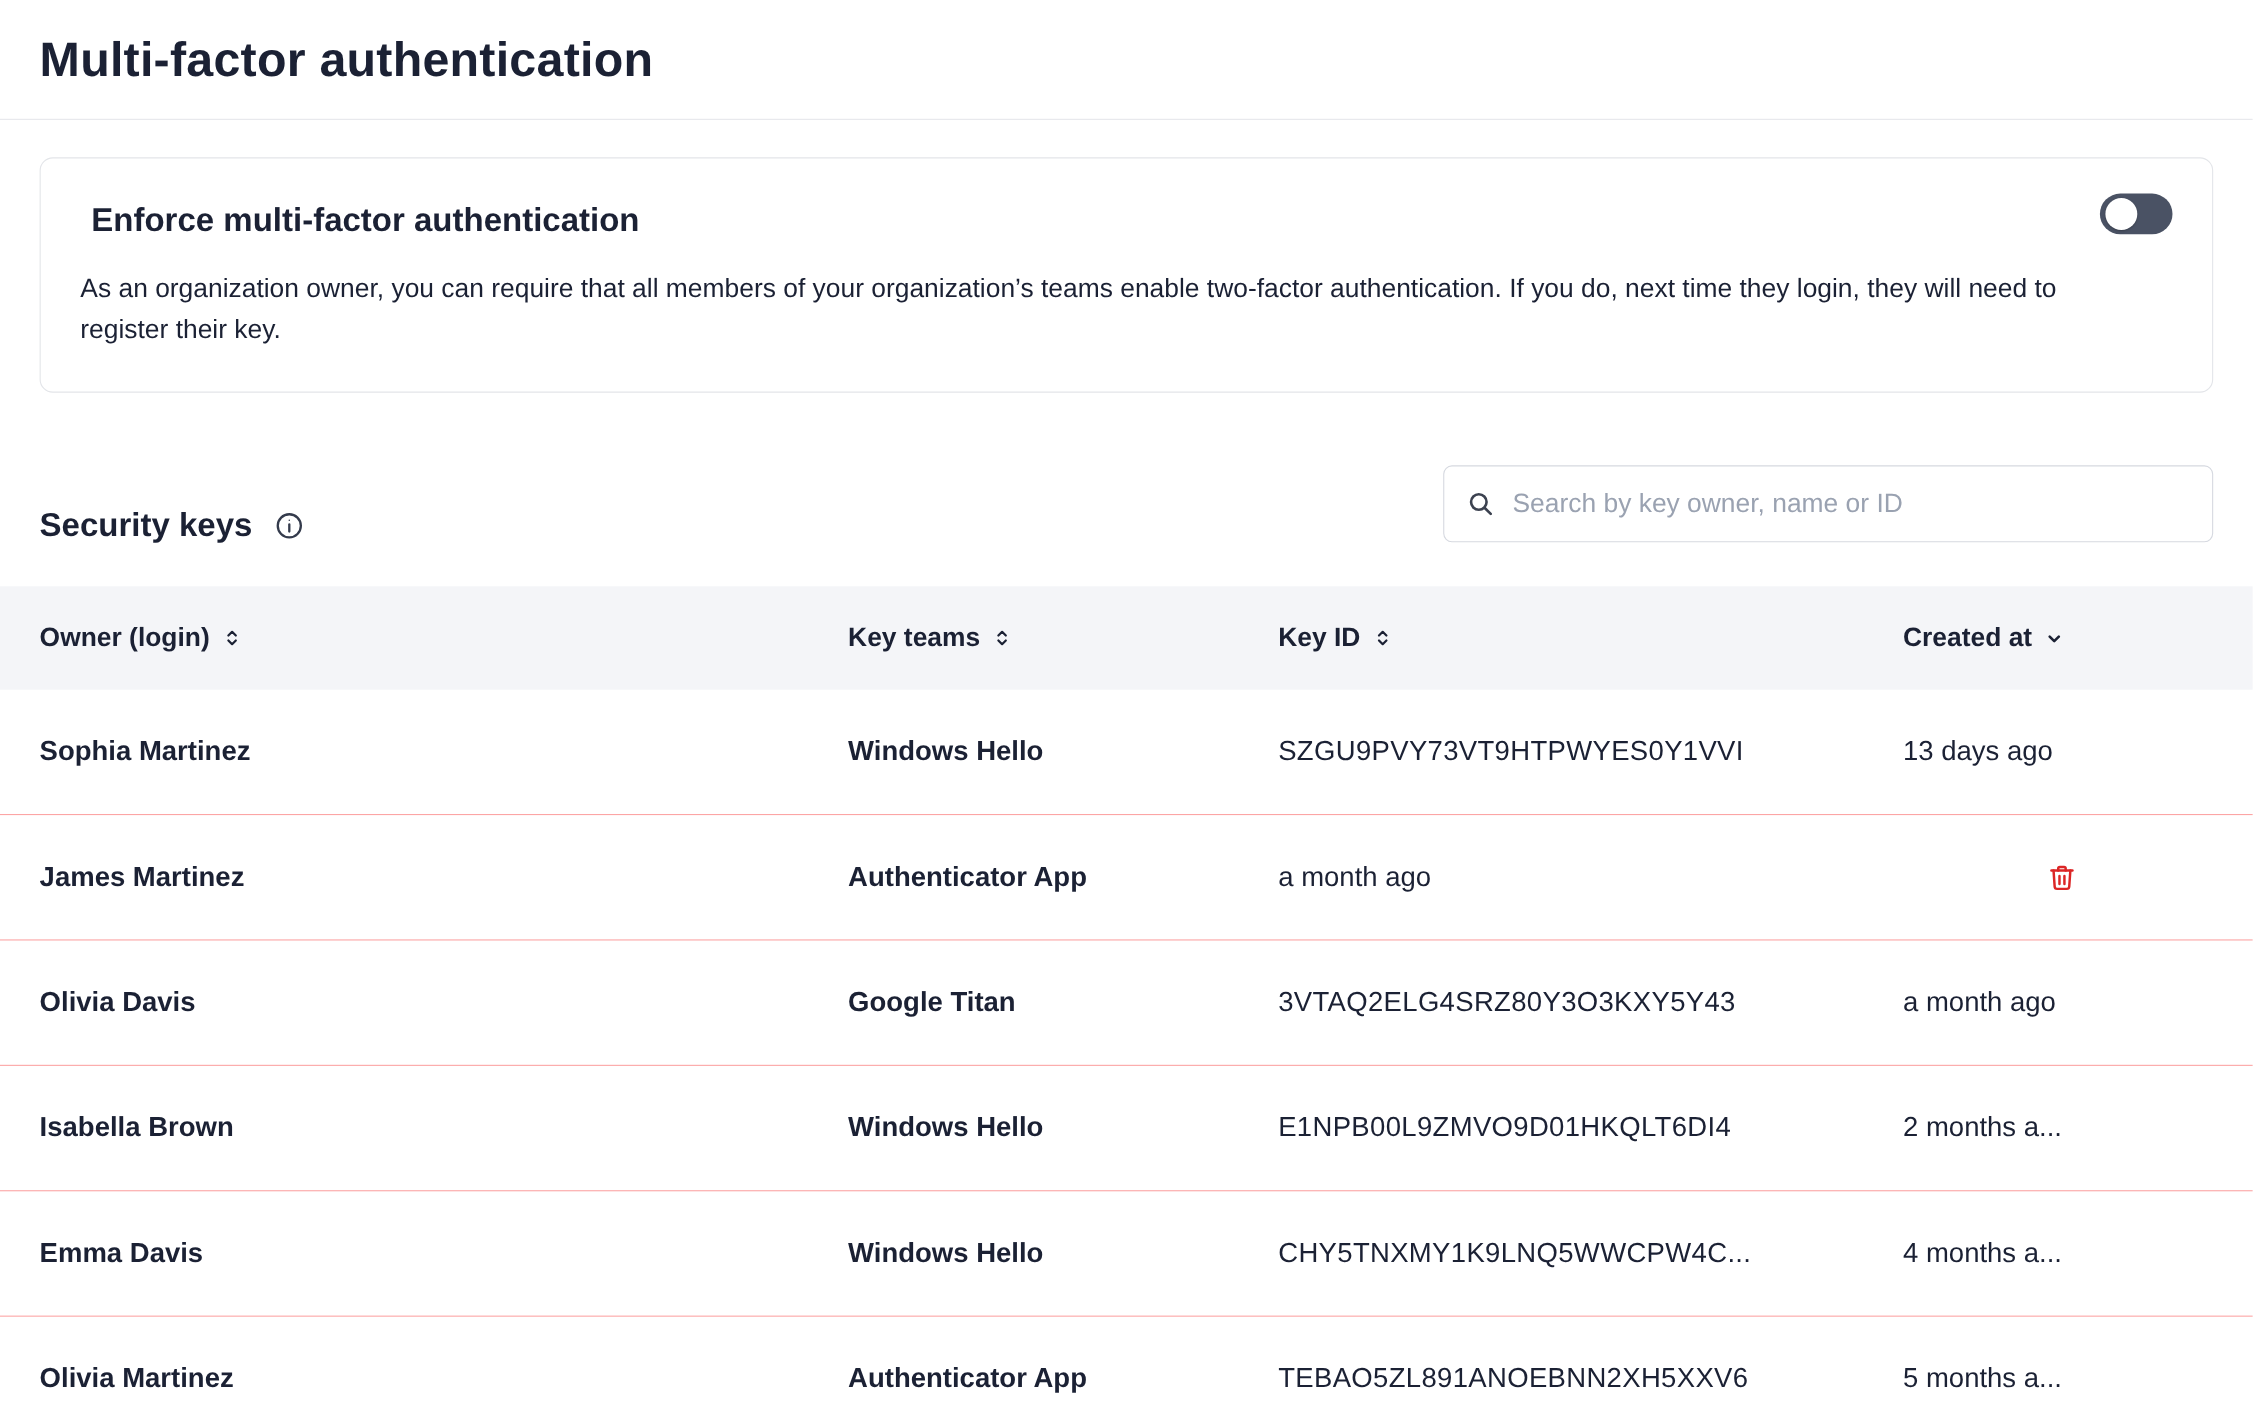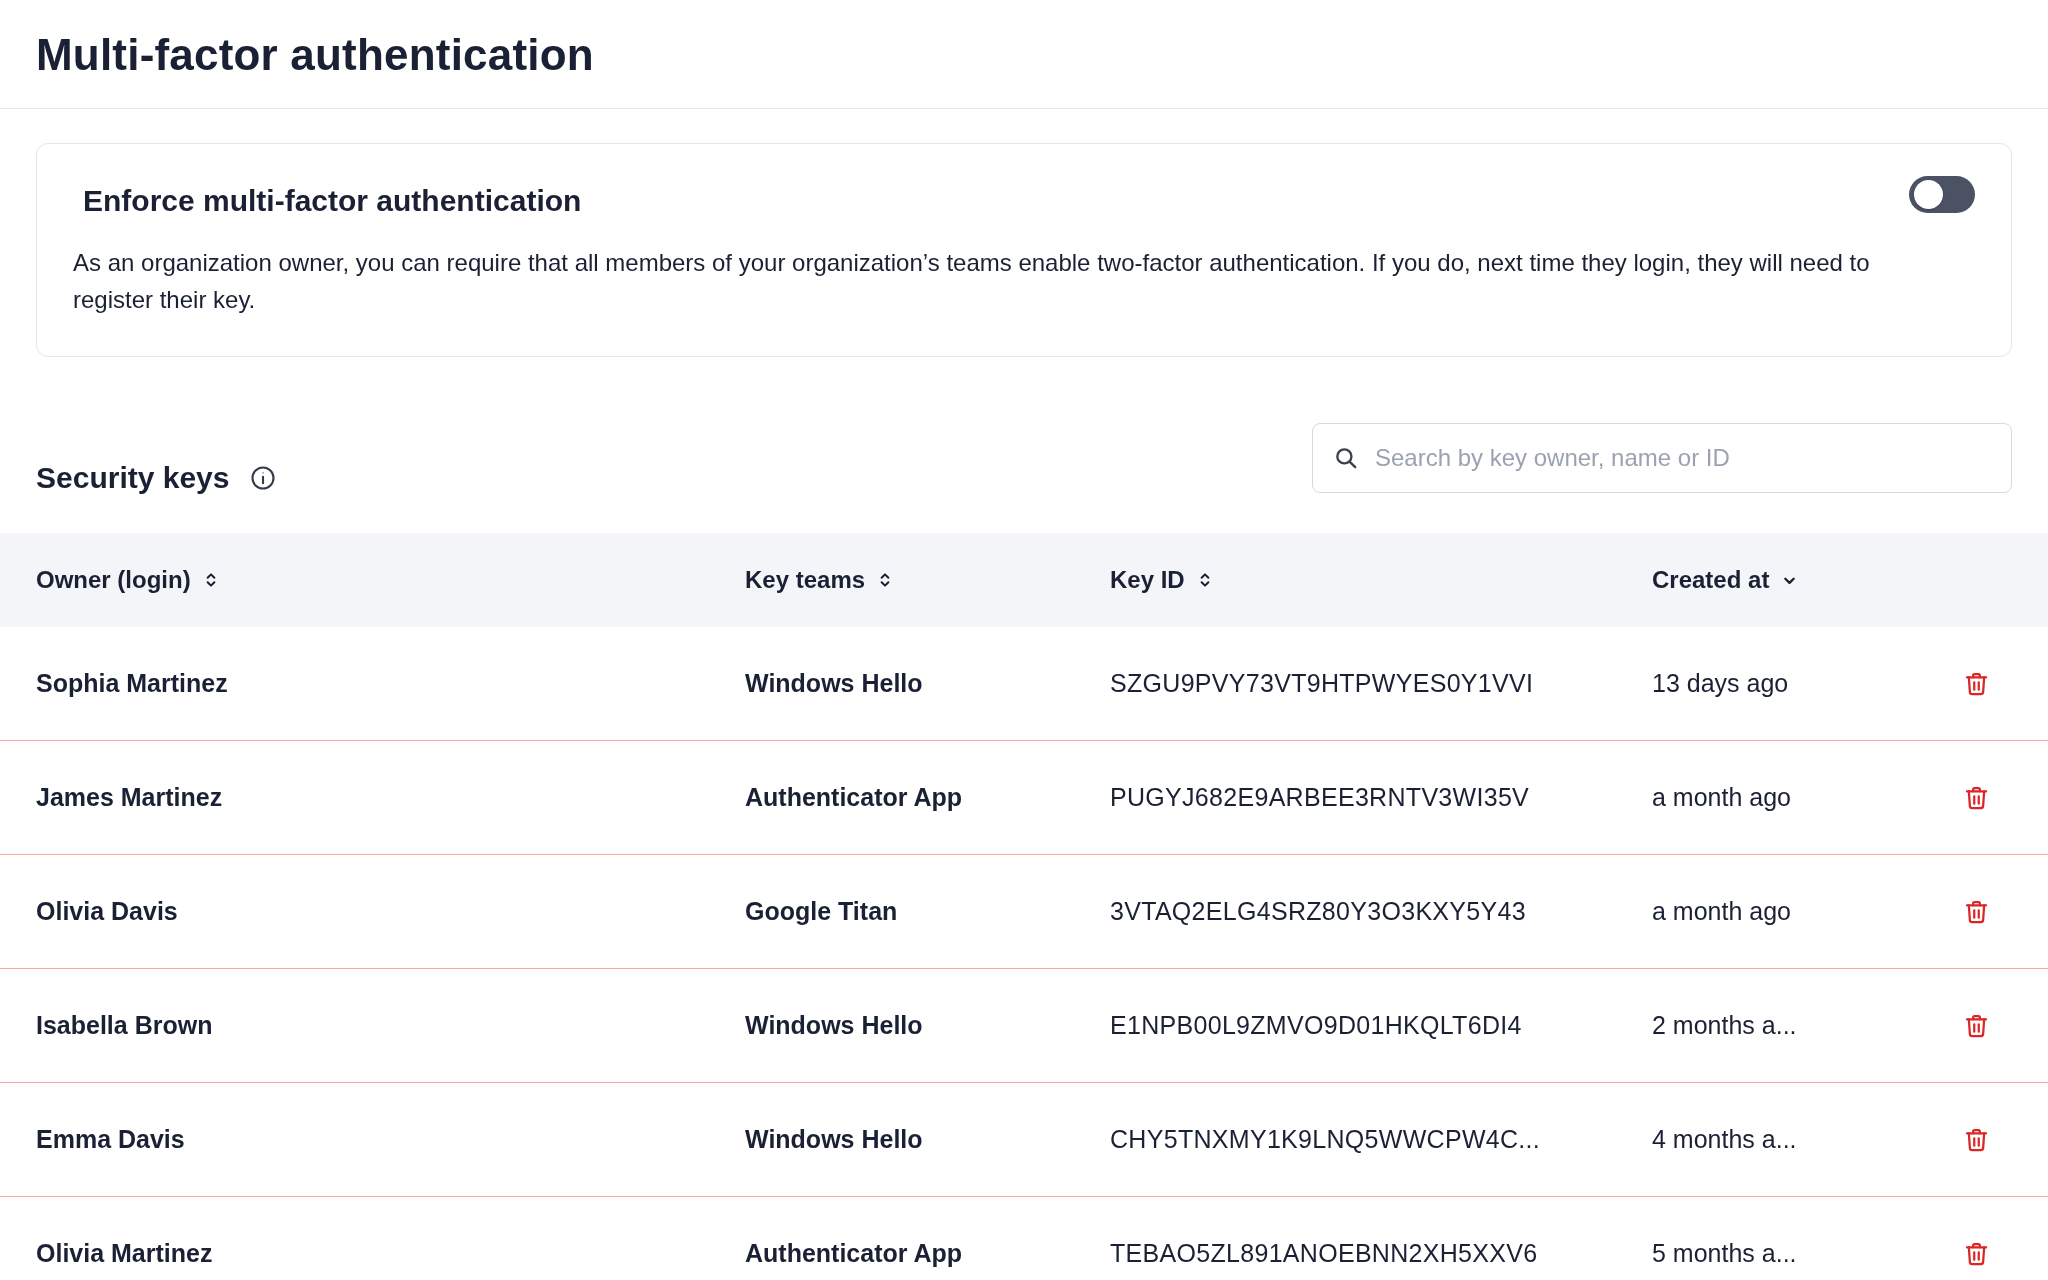--- a/index.html
+++ b/index.html
@@ -100,20 +100,21 @@
   }
   .search input::placeholder { color: #9aa2b1; }
 
   
   .table { margin-top: 38px; width: 100%; }
   .thead, .trow {
     display: grid;
     grid-template-columns: 709px 365px 542px 288px 1fr;
     align-items: center;
     padding: 0 36px;
+    gap: 26px;
   }
   .thead {
     height: 94px;
     background: #f4f5f8;
     font-size: 24px;
     font-weight: 700;
   }
   .hcell {
     display: inline-flex;
     align-items: center;
@@ -241,21 +242,20 @@
             <path d="M14 11v6.5"></path>
           </svg>
         </span>
       </button>
     </div>
   </div>
 
   <div class="trow">
     <div class="cell owner">James Martinez</div>
     <div class="cell keyname">Authenticator App</div>
-    <div class="cell keyid">PUGYJ682E9ARBEE3RNTV3WI35V</div>
     <div class="cell created">a month ago</div>
     <div class="cell actions">
       <button class="trash-btn" aria-label="Delete security key">
         <span>
           <svg width="27" height="27" viewBox="0 0 24 24" fill="none" stroke="#dc2626" stroke-width="2" stroke-linecap="round" stroke-linejoin="round">
             <path d="M3.5 6.5h17"></path>
             <path d="M9 6.5V5a1.3 1.3 0 0 1 1.3-1.3h3.4A1.3 1.3 0 0 1 15 5v1.5"></path>
             <path d="M18.8 6.5l-0.9 13a2 2 0 0 1-2 1.9H8.1a2 2 0 0 1-2-1.9l-0.9-13"></path>
             <path d="M10 11v6.5"></path>
             <path d="M14 11v6.5"></path>

